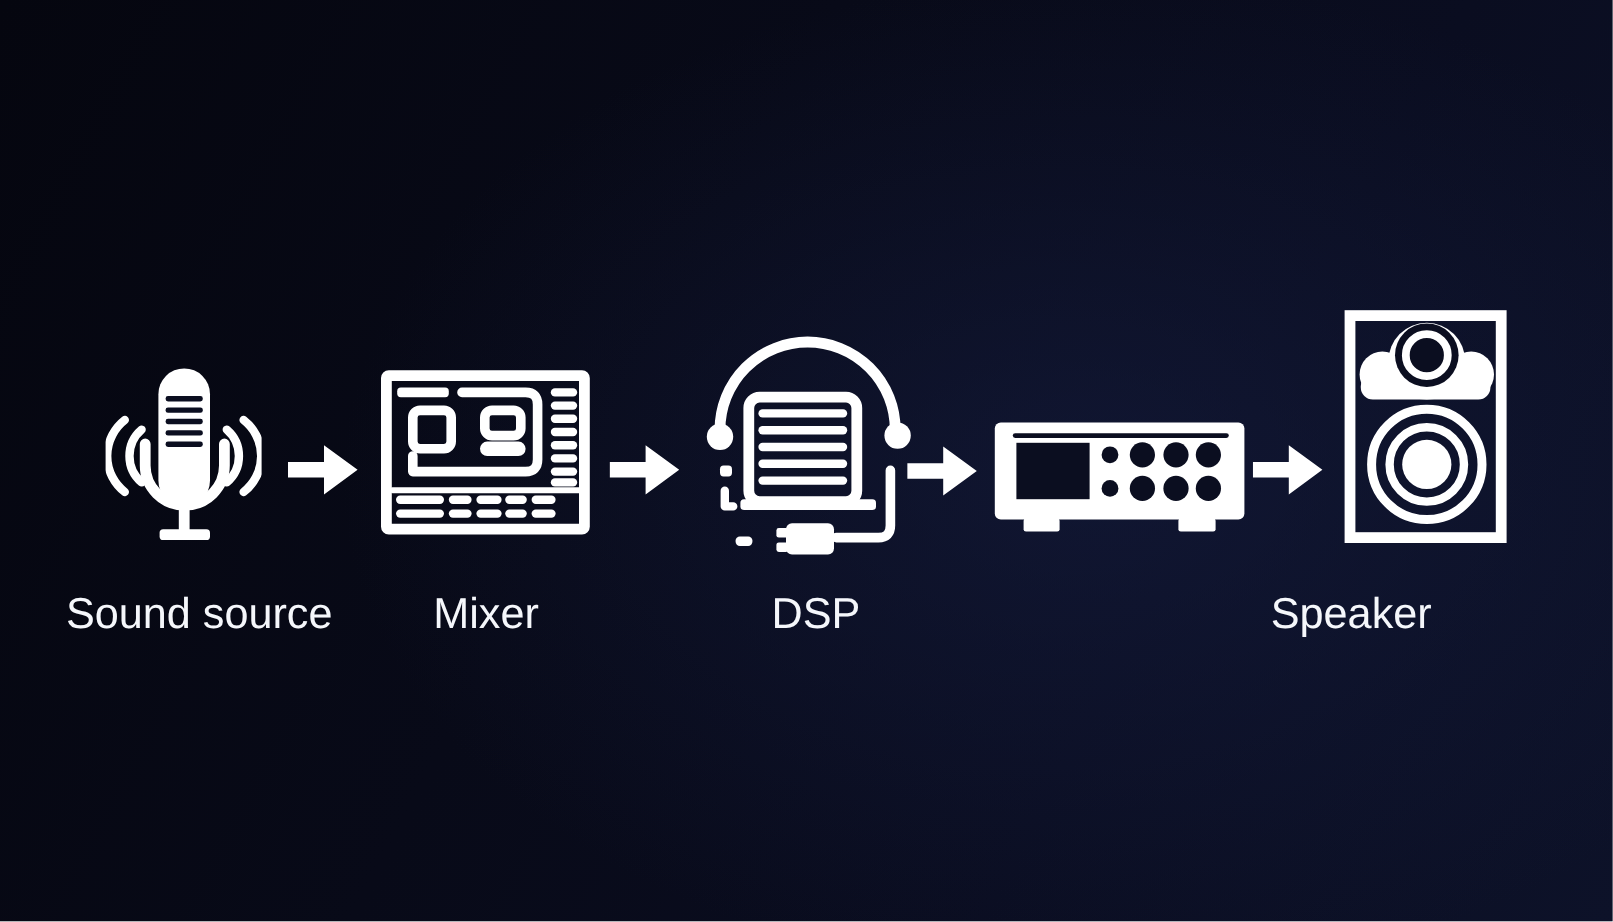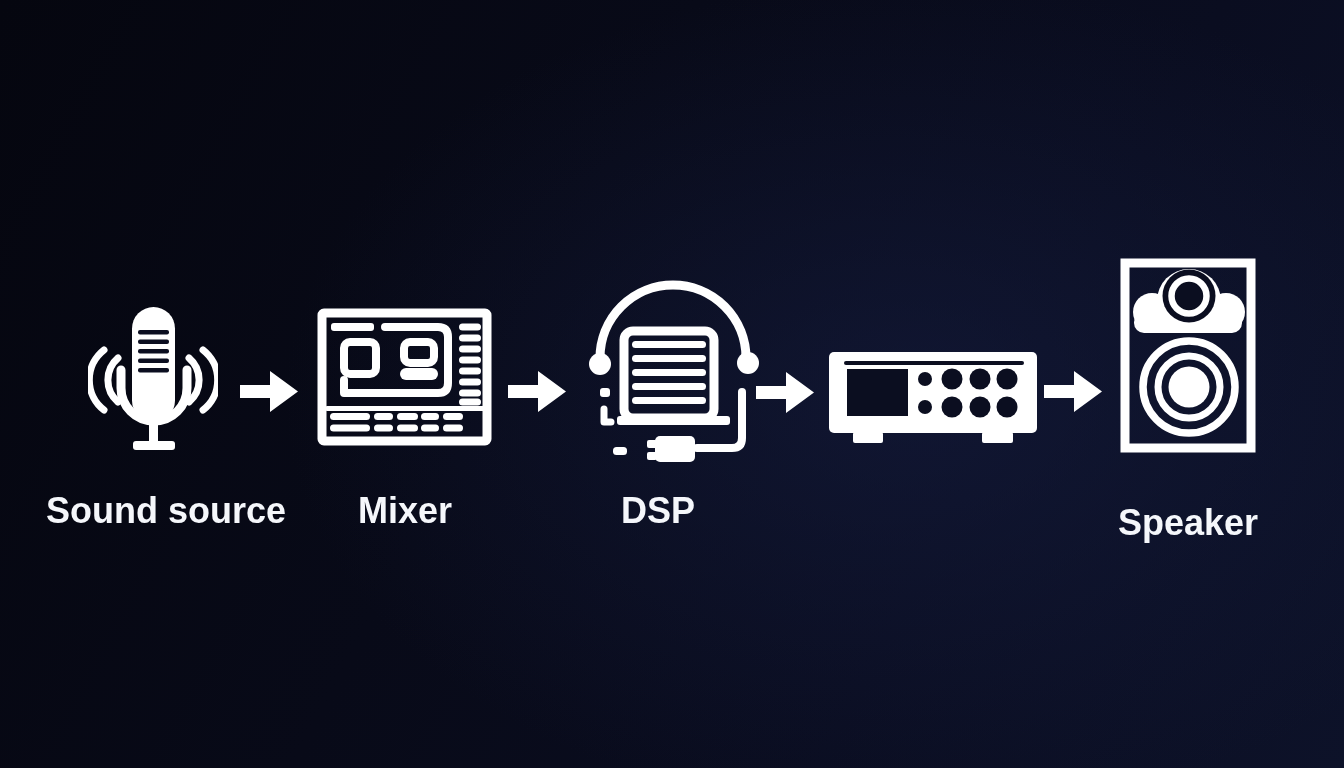--- a/index.html
+++ b/index.html
@@ -19,21 +19,21 @@
       linear-gradient(118deg, #05060f 0%, #080a18 40%, #0a0d20 70%, #0d1229 100%);
   }
   .icon-abs { position: absolute; display: block; }
   .stage-label {
     position: absolute;
     top: 490px;
     width: 300px;
     text-align: center;
     color: #f5f7fb;
     font-size: 36px;
-    font-weight: 700;
+    font-weight: 400;
     letter-spacing: 0px;
     white-space: nowrap;
   }
   svg { display: block; }
   .wht { fill: #ffffff; }
   .nvy { fill: #0b0e20; }
   .stroke-wht { stroke: #ffffff; fill: none; }
 </style>
 </head>
 <body>
@@ -125,21 +125,21 @@
     <rect class="wht" x="15" y="110" width="10" height="9" rx="3"></rect>
     <path class="stroke-wht" stroke-width="7" stroke-linecap="round" stroke-linejoin="round" d="M19,131 V144 H26"></path>
     <rect class="wht" x="28" y="169" width="14" height="8" rx="3.5"></rect>
 
     <rect class="wht" x="62" y="162" width="10" height="8" rx="2"></rect>
     <rect class="wht" x="62" y="174" width="10" height="8" rx="2"></rect>
     <rect class="wht" x="70" y="158" width="40" height="26" rx="5"></rect>
 
     <path class="stroke-wht" stroke-width="8" stroke-linecap="round" d="M112,170 H147 Q157,170 157,160 V114"></path>
   </svg>
-  <div class="stage-label" style="left:508px;">DSP</div>
+  <div class="stage-label" style="left:530px;">DSP</div>
 
   <svg class="icon-abs" style="left:756px; top:369px;" width="60" height="47" viewBox="0 0 60 47">
     <polygon class="wht" points="0,17 30,17 30,3 58,23.5 30,44 30,30 0,30"></polygon>
   </svg>
 
   <svg class="icon-abs" style="left:826px; top:348px;" width="215" height="100" viewBox="0 0 215 100">
 
     <rect class="wht" x="3" y="4" width="208" height="81" rx="5"></rect>
 
     <rect class="nvy" x="18" y="13" width="180" height="4" rx="2"></rect>
@@ -172,15 +172,15 @@
     <circle class="wht" cx="71" cy="46" r="32"></circle>
     <rect class="wht" x="16" y="57" width="108" height="21" rx="10"></rect>
 
     <circle class="nvy" cx="71" cy="41" r="26.5"></circle>
     <circle class="stroke-wht" stroke-width="6.5" cx="71" cy="41" r="17.5"></circle>
 
     <circle class="stroke-wht" stroke-width="7.5" cx="71" cy="132" r="46"></circle>
     <circle class="stroke-wht" stroke-width="7" cx="71" cy="132" r="31"></circle>
     <circle class="wht" cx="71" cy="132" r="20.5"></circle>
   </svg>
-  <div class="stage-label" style="left:1038px;margin-top:12px;">Speaker</div>
+  <div class="stage-label" style="left:976px;">Speaker</div>
 
 </div>
 
 </body></html>

